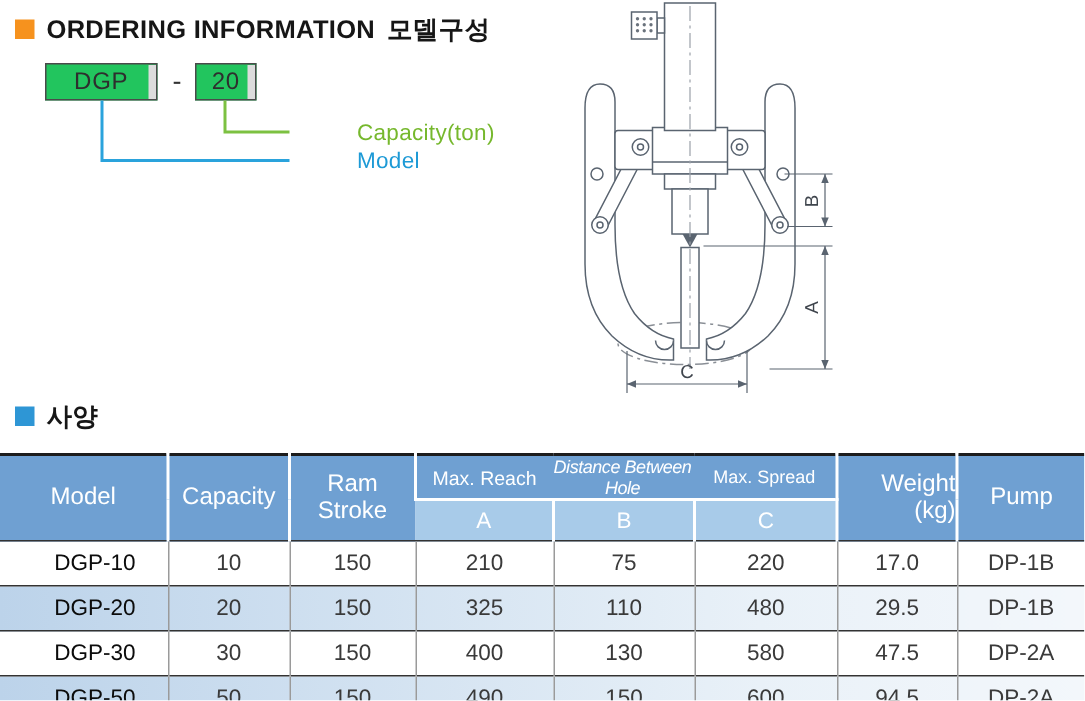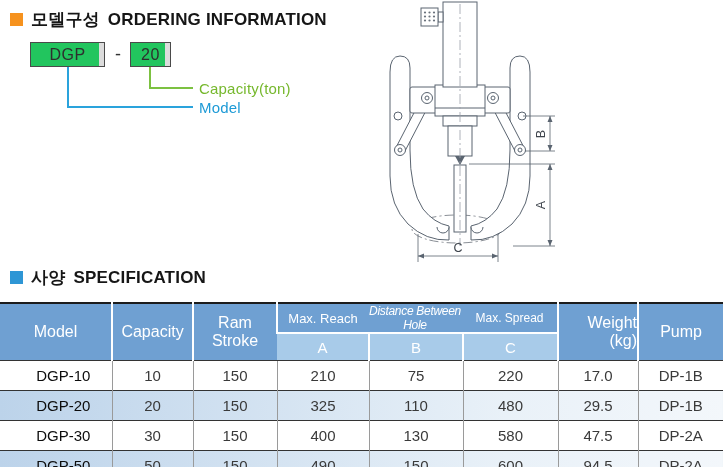--- a/index.html
+++ b/index.html
@@ -14,21 +14,21 @@
   .bullet-orange{background:#f6921e;}
   .bullet-blue{background:#2e96d5;}
 
   
   .code-box{position:absolute;top:42px;height:23px;border:1.4px solid #4a4a4a;
     background:#22c55e;box-shadow:inset -5px 0 0 #dcdcdc;
     display:flex;align-items:center;justify-content:center;
     font-size:16px;color:#2e2e2e;letter-spacing:.5px;}
   .code-dash{position:absolute;top:42px;left:106px;width:24px;height:25px;
     display:flex;align-items:center;justify-content:center;font-size:18px;color:#333;}
-  .diag-label{position:absolute;font-size:15px;letter-spacing:.2px;}
+  .diag-label{position:absolute;font-size:15px;letter-spacing:.2px;margin-left:39px;}
   .lbl-capacity{top:80px;left:199px;color:#76b82d;}
   .lbl-model{top:99px;left:199px;color:#1d9ad6;}
 
   
   table.spec{
     position:absolute;left:0;top:302px;width:723px;border-collapse:collapse;table-layout:fixed;
     border-top:2px solid #1c1c1c;border-bottom:2.5px solid #1c1c1c;
     font-family:"Liberation Sans","DejaVu Sans",sans-serif;
   }
   table.spec th{background:#6fa0d2;color:#fff;font-weight:normal;font-size:16px;
@@ -55,22 +55,22 @@
   .drawing svg{display:block;}
   .dim-text{font-family:"Liberation Sans","DejaVu Sans",sans-serif;font-size:12.5px;fill:#3f454d;}
 </style>
 </head>
 <body>
 
 <div class="page">
 
   <div class="heading" style="left:10px;top:8px;">
     <span class="bullet bullet-orange"></span>
+    <span>ORDERING INFORMATION</span>
     <span>모델구성</span>
-    <span>ORDERING INFORMATION</span>
   </div>
 
   <div class="code-box" style="left:30px;width:73px;">
     <span>DGP</span>
   </div>
   <div class="code-dash">-</div>
   <div class="code-box" style="left:130px;width:39px;">
     <span>20</span>
   </div>
 
@@ -159,21 +159,20 @@
       </g>
       <text class="dim-text" x="158" y="138" text-anchor="middle" transform="rotate(-90 158 134)">B</text>
       <text class="dim-text" x="158" y="209" text-anchor="middle" transform="rotate(-90 158 205)">A</text>
       <text class="dim-text" x="75" y="252" text-anchor="middle">C</text>
     </svg>
   </div>
 
   <div class="heading" style="left:10px;top:266px;">
     <span class="bullet bullet-blue"></span>
     <span>사양</span>
-    <span>SPECIFICATION</span>
   </div>
 
   <table class="spec">
     <colgroup>
       <col style="width:112px">
         <col style="width:81px">
         <col style="width:84px">
       <col style="width:92px">
         <col style="width:94px">
         <col style="width:95px">

